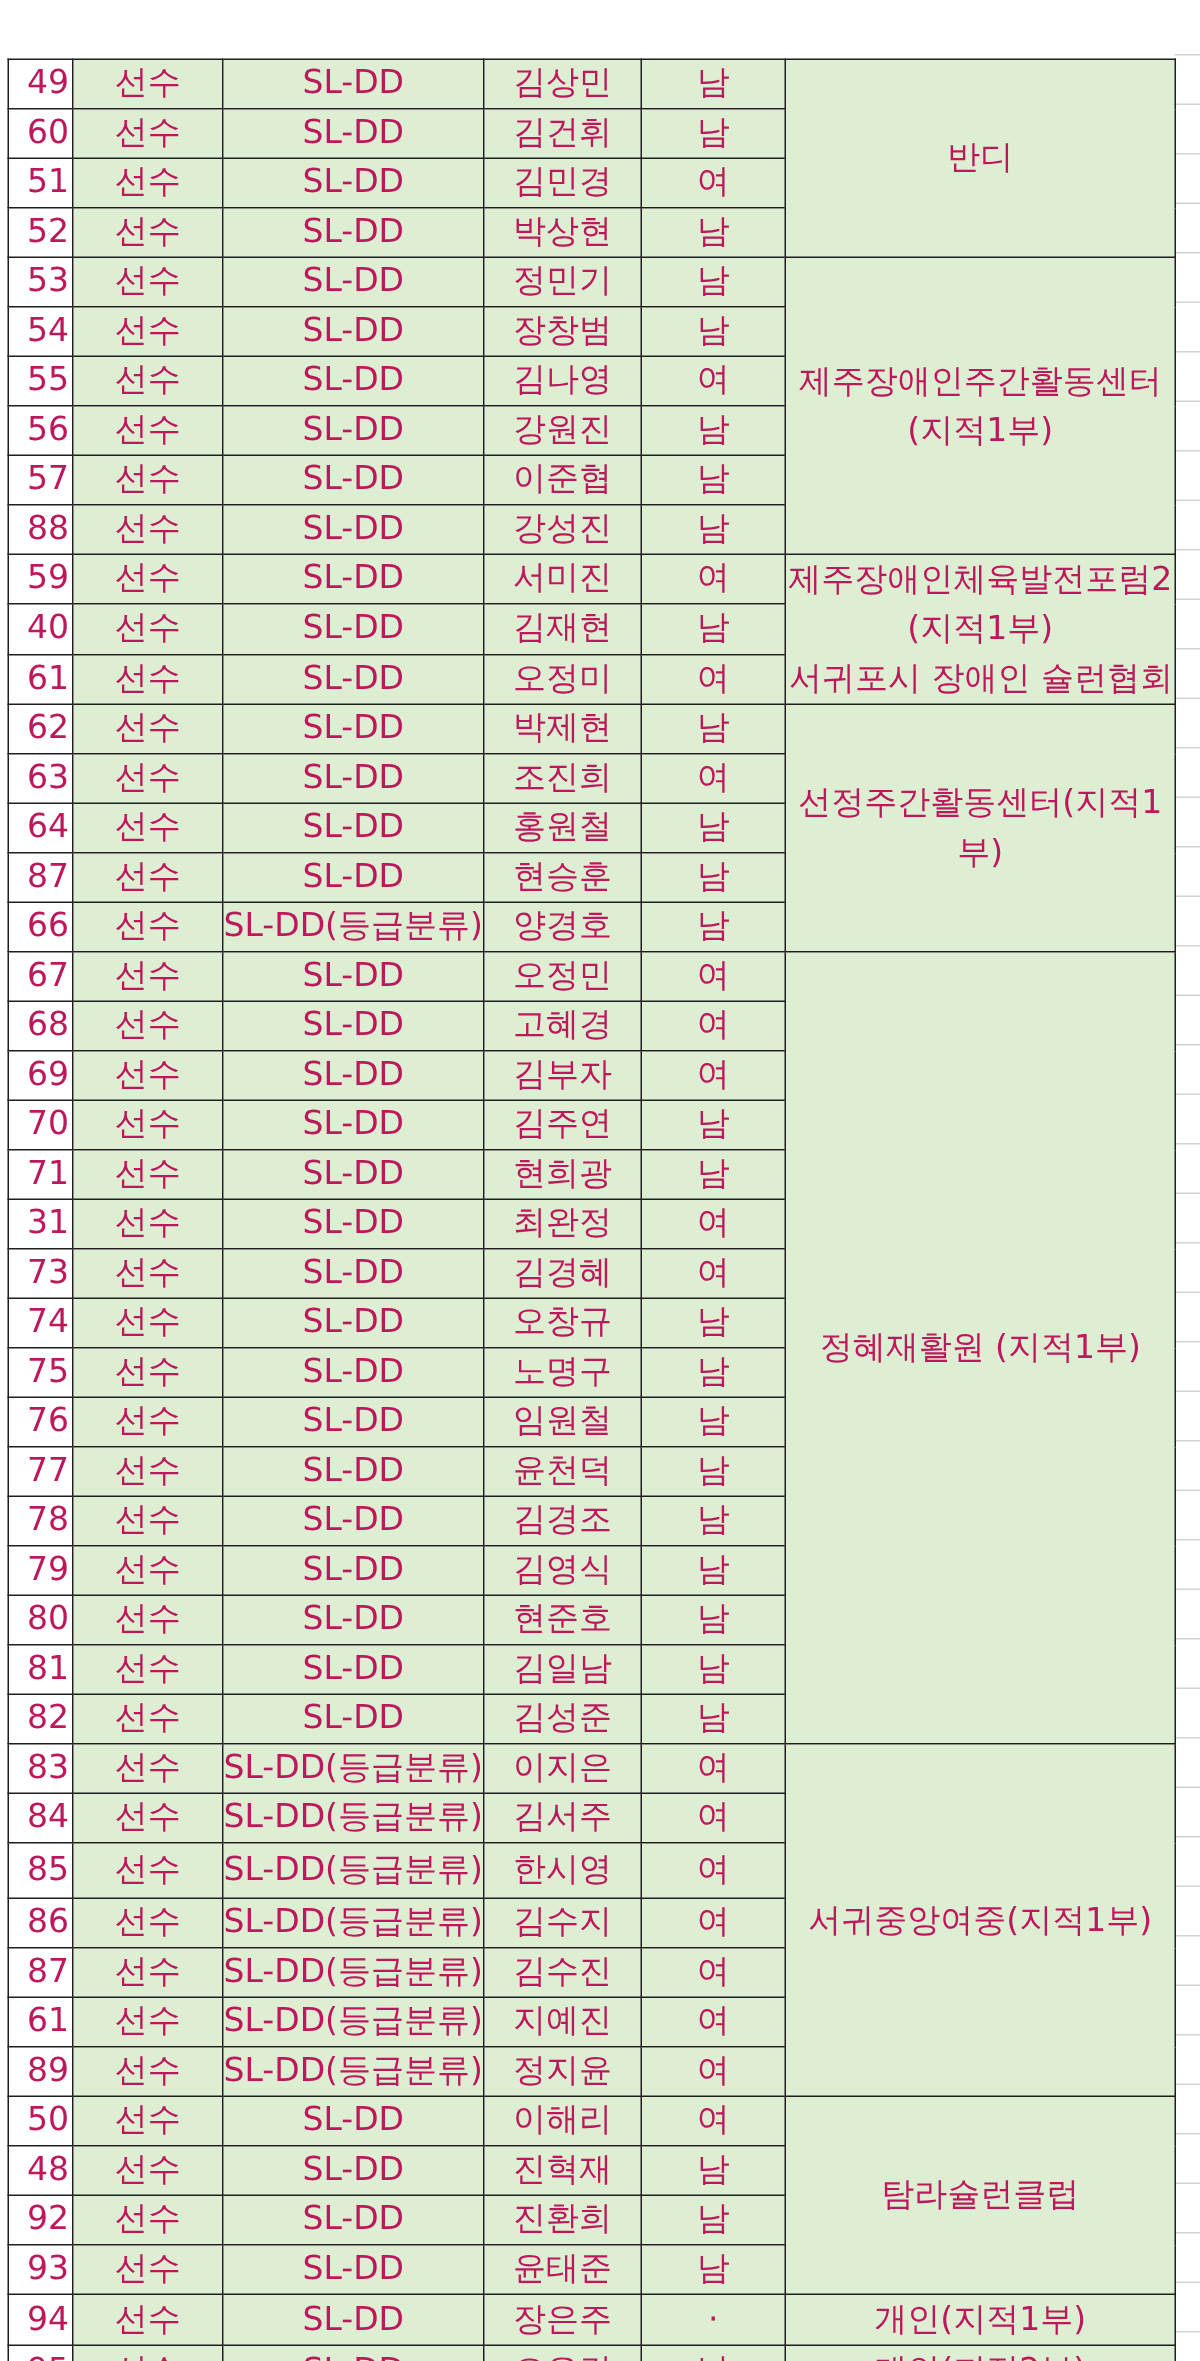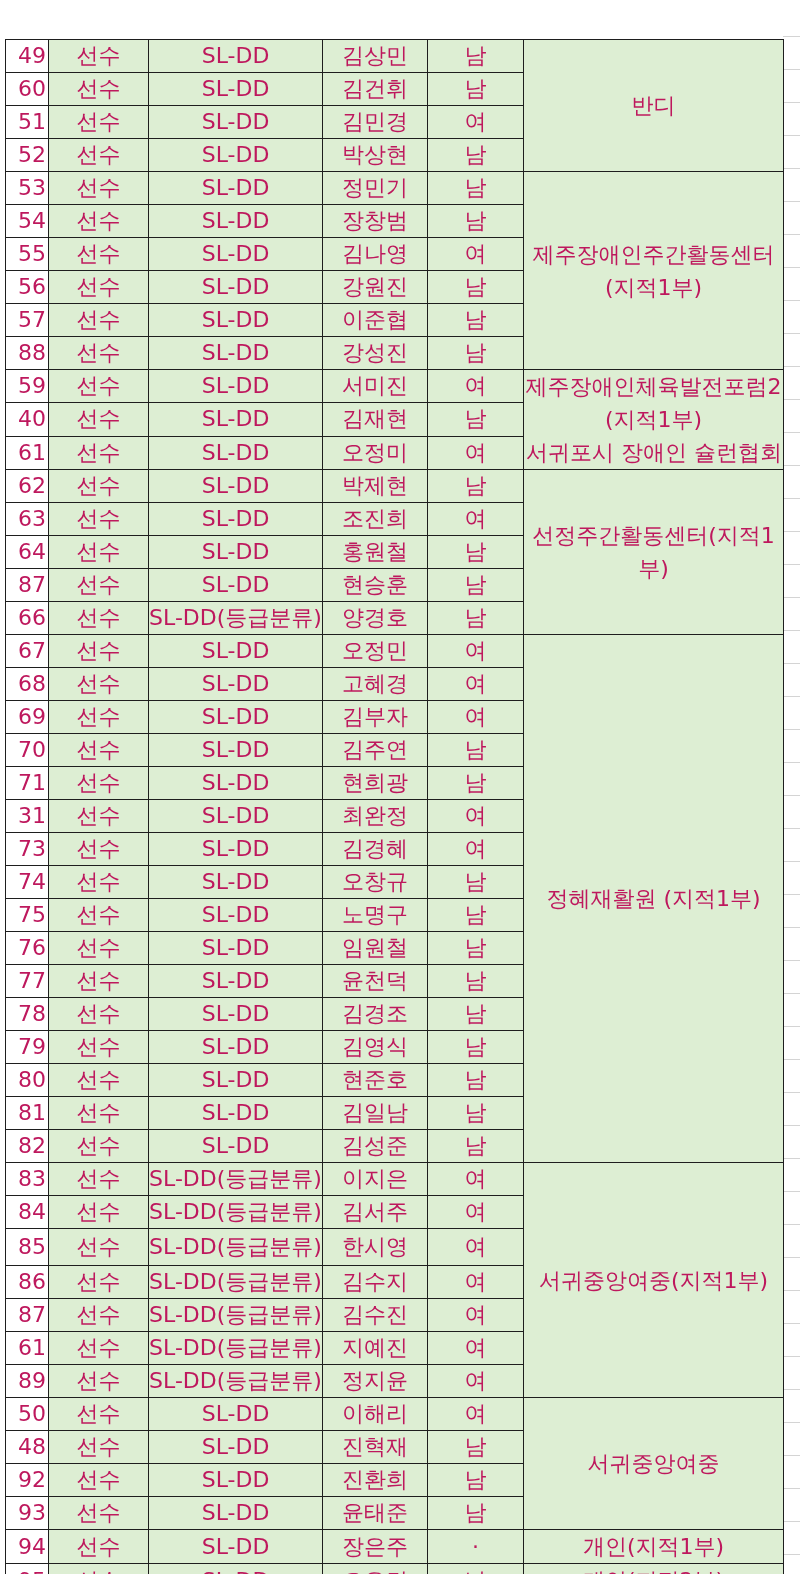--- a/index.html
+++ b/index.html
@@ -404,21 +404,21 @@
           <td>정지윤</td>
           <td>여</td>
         </tr>
         <tr>
           <td class="num">50</td>
           <td>선수</td>
           <td>SL-DD</td>
           <td>이해리</td>
           <td>여</td>
           <td class="org" rowspan="4">
-            <span>서귀중앙여중</span>
+            <span>탐라슐런클럽</span>
           </td>
         </tr>
         <tr>
           <td class="num">48</td>
           <td>선수</td>
           <td>SL-DD</td>
           <td>진혁재</td>
           <td>남</td>
         </tr>
         <tr>

